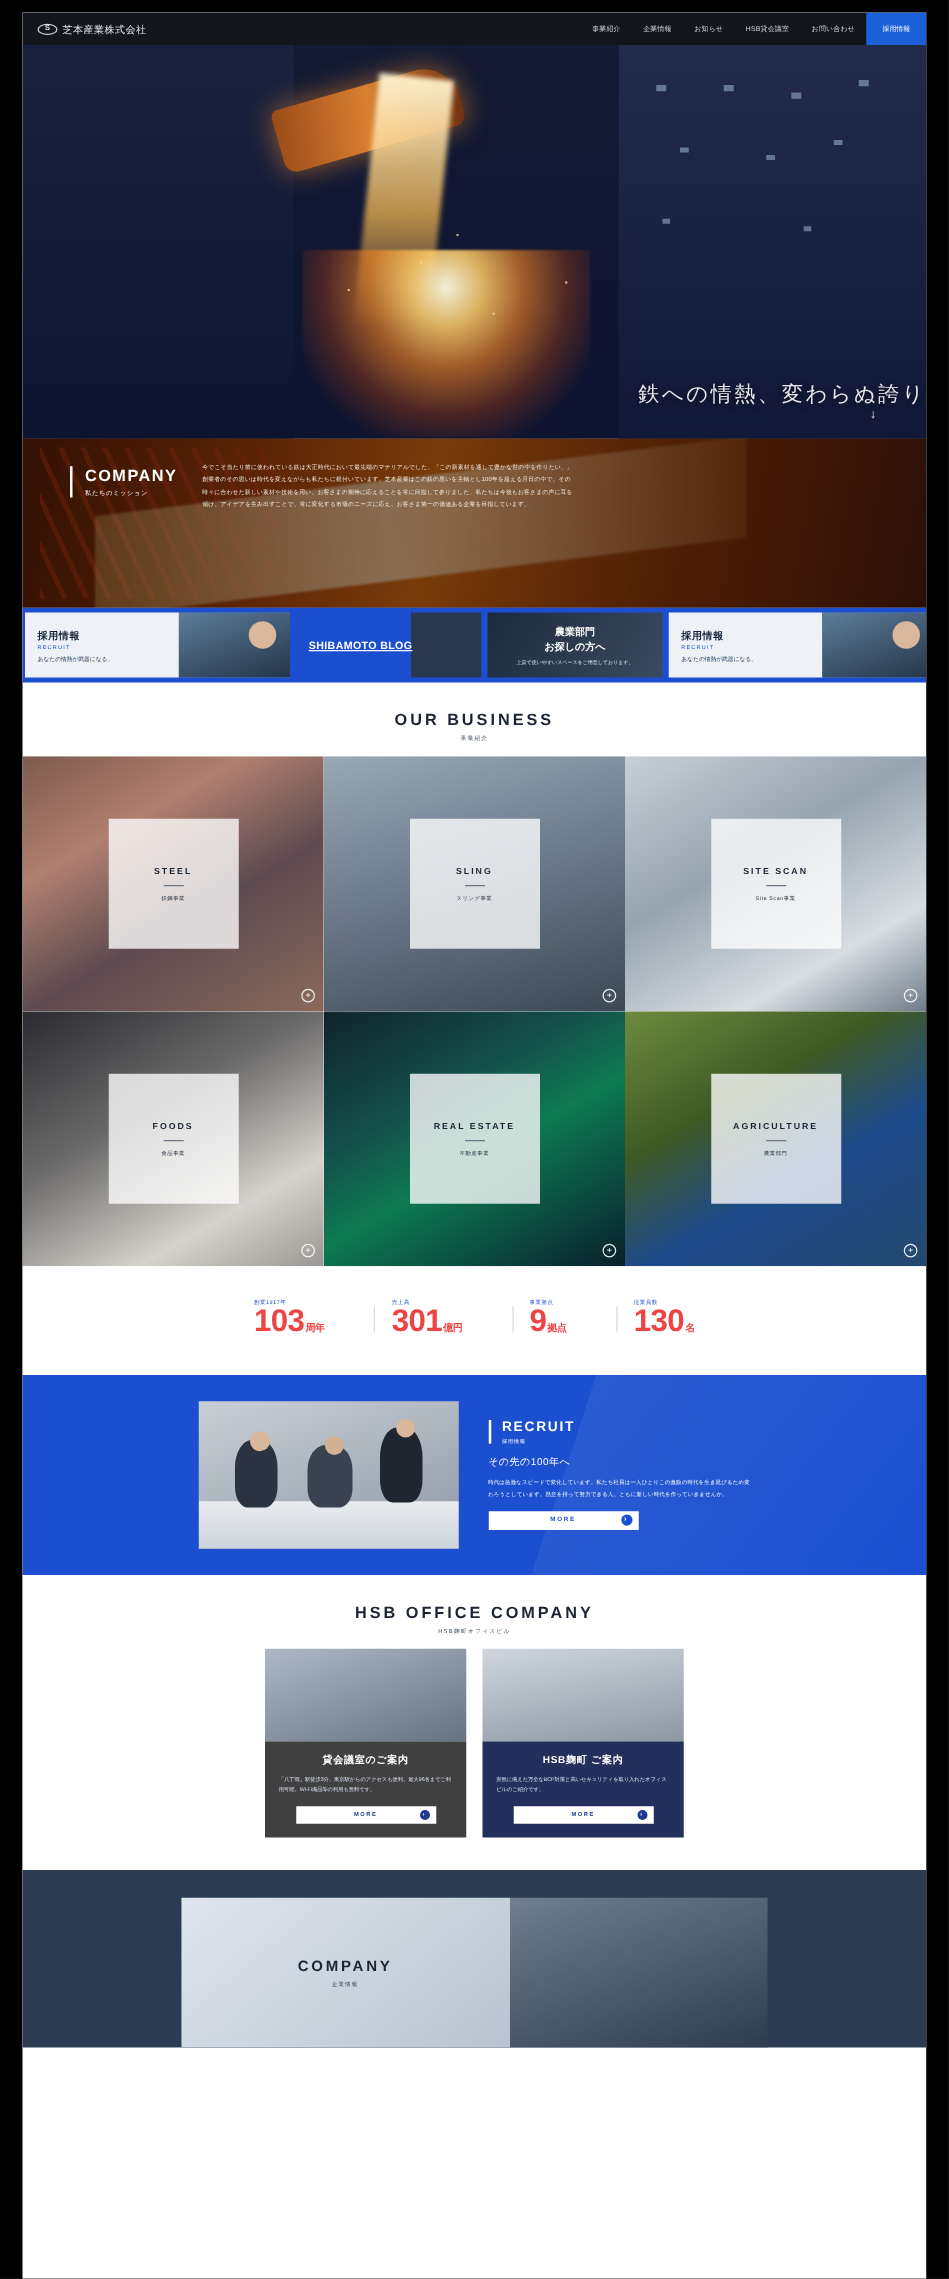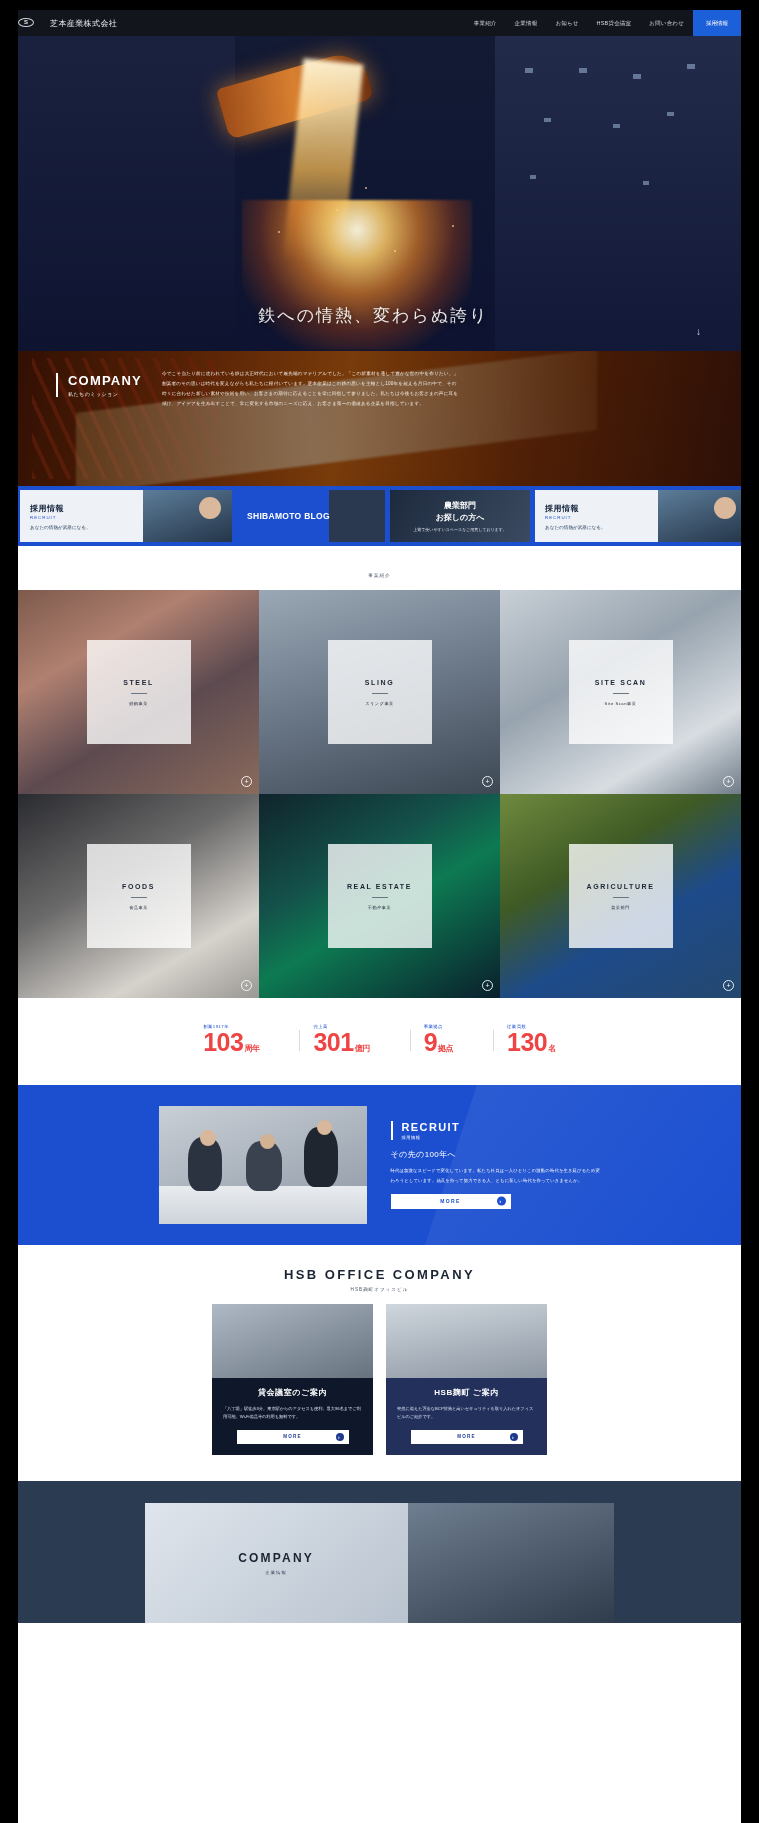--- a/index.html
+++ b/index.html
@@ -7,21 +7,21 @@
   html,body { background:#000; }
   body {
     width:759px; height:1823px;
     font-family:"Liberation Sans","DejaVu Sans",sans-serif;
     overflow:hidden; position:relative;
   }
   .page { position:absolute; left:18px; top:10px; width:723px; height:1813px; overflow:hidden; background:#fff; }
 
   
   .header { height:26px; background:#12151c; display:flex; align-items:center; position:relative; }
-  .logo { display:flex; align-items:flex-start; gap:16px; padding-left:0; }
+  .logo { display:flex; align-items:center; gap:4px; padding-left:12px; }
   .logo-mark { width:16px; height:9px; border:1px solid #cfd2d8; transform:skewX(0deg);
     display:flex; align-items:center; justify-content:center; border-radius:50%/50%;
     font-size:6px; color:#e8eaee; font-weight:bold; }
   .logo-text { color:#e9ebef; font-size:8px; letter-spacing:.4px; white-space:nowrap; }
   .nav { margin-left:auto; display:flex; align-items:center; height:100%; }
   .nav-item { color:#d8dbe1; font-size:5.5px; padding:0 9px; white-space:nowrap; letter-spacing:.2px; }
   .nav-cta { background:#1b5fd9; color:#fff; font-size:5.5px; height:100%;
     display:flex; align-items:center; padding:0 13px; white-space:nowrap; }
 
   
@@ -37,21 +37,21 @@
     background:linear-gradient(175deg,rgba(255,246,214,.95),rgba(255,190,80,.7) 55%,rgba(255,120,20,0));
     filter:blur(2px); transform:rotate(6deg); }
   .ladle { position:absolute; left:28%; top:10%; width:150px; height:52px;
     background:linear-gradient(100deg,#9a4a18,#d98030 50%,#6d2f10);
     border-radius:6px 30px 10px 10px; transform:rotate(-16deg); box-shadow:0 0 22px rgba(255,150,40,.55); }
   .splash { position:absolute; left:31%; top:52%; width:230px; height:150px;
     background:radial-gradient(ellipse at 50% 20%,rgba(255,250,225,.95) 0%,rgba(255,205,105,.85) 18%,
       rgba(255,140,35,.6) 38%,rgba(190,70,15,.35) 60%,rgba(90,30,10,0) 80%);
     filter:blur(1px); }
   .spark { position:absolute; width:2px; height:2px; border-radius:50%; background:#ffd48a; opacity:.8; }
-  .hero-title { position:absolute; left:0; right:12px; top:268px; text-align:center;
+  .hero-title { position:absolute; left:0; right:0; top:268px; text-align:right;
     color:rgba(255,255,255,.9); font-size:17px; letter-spacing:2px; font-weight:500;
     text-shadow:0 1px 6px rgba(0,0,0,.6); }
   .scroll-arrow { position:absolute; right:40px; bottom:14px; color:#fff; font-size:10px; opacity:.85; }
 
   
   .mission { height:135px; position:relative; overflow:hidden; background:#2a0f06; }
   .mission-bg { position:absolute; inset:0;
     background:linear-gradient(100deg,#3d1405 0%,#7a3208 25%,#a8560f 45%,#6b2c08 70%,#35130a 100%); }
   .mission-beam { position:absolute; left:8%; top:22%; width:72%; height:60%;
     background:linear-gradient(86deg,rgba(255,230,140,.25),rgba(220,225,210,.55) 45%,rgba(180,130,60,.2));
@@ -70,21 +70,21 @@
     padding:0 2px; overflow:hidden; }
   .bn { height:52px; min-width:0; flex:0 0 auto; position:relative; overflow:hidden;
     display:flex; align-items:center; }
   .bn-a { width:212px; background:linear-gradient(90deg,#eef2f7 58%,#63829c 58%); }
   .bn-b { width:148px; background:linear-gradient(90deg,#1b4fd0 62%,#2a3850 62%); }
   .bn-c { width:140px; background:linear-gradient(120deg,#1d2a3e,#3b4a60); }
   .bn-txt { padding-left:10px; z-index:2; }
   .bn-t1 { font-size:8px; font-weight:bold; color:#13223b; letter-spacing:.5px; }
   .bn-t1s { font-size:4.4px; color:#1b4fd0; letter-spacing:1px; margin-top:1px; }
   .bn-t2 { font-size:4.6px; color:#17314f; margin-top:5px; }
-  .bn-blue-t { font-size:8.5px; font-weight:bold; color:#fff; letter-spacing:.3px; }
+  .bn-blue-t { font-size:8.5px; font-weight:bold; color:#fff; letter-spacing:.3px;text-decoration:underline; }
   .bn-c-t { font-size:8px; color:#fff; font-weight:bold; text-align:center; width:100%; line-height:1.4; }
   .bn-c-s { font-size:4px; color:#dfe6f2; text-align:center; margin-top:4px; }
   .bn-photo { position:absolute; right:0; top:0; width:42%; height:100%;
     background:linear-gradient(160deg,#5d7d99,#243549); }
   .bn-face { position:absolute; right:12%; top:14%; width:22px; height:22px; border-radius:50%;
     background:#d9b89c; }
 
   
   .sec-head { text-align:center; padding:22px 0 12px; }
   .sec-head h2 { font-size:13px; letter-spacing:2.4px; color:#1b2433; font-weight:bold; }
@@ -140,21 +140,21 @@
   .btn-more .circ { position:absolute; right:5px; top:50%; transform:translateY(-50%);
     width:9px; height:9px; border-radius:50%; background:#1b4fd0; color:#fff;
     font-size:6px; line-height:9px; text-align:center; }
 
   
   .hsb { background:#fff; padding-bottom:26px; }
   .hsb-cards { display:flex; justify-content:center; gap:13px; }
   .hsb-card { width:161px; }
   .hsb-img { height:74px; background:linear-gradient(160deg,#aeb9c5,#67727f); position:relative; overflow:hidden; }
   .hsb-img2 { background:linear-gradient(170deg,#cfd6dd,#8d97a3); }
-  .hsb-body { background:#0f172a; padding:9px 11px 11px; }
+  .hsb-body { background:#404040; padding:9px 11px 11px; }
   .hsb-body.dark { background:#24305c; }
   .hsb-t { color:#fff; font-size:8px; font-weight:bold; text-align:center; letter-spacing:.6px; }
   .hsb-d { color:#dbe3f3; font-size:4.2px; line-height:1.9; margin-top:7px; }
   .hsb-btn { margin:9px auto 0; width:112px; height:14px; background:#fff; color:#1e3a8f;
     font-size:4.6px; font-weight:bold; letter-spacing:1.2px;
     display:flex; align-items:center; justify-content:center; position:relative; }
   .hsb-btn .circ { position:absolute; right:5px; top:50%; transform:translateY(-50%);
     width:8px; height:8px; border-radius:50%; background:#1e3a8f; color:#fff;
     font-size:5px; line-height:8px; text-align:center; }
 
@@ -259,20 +259,21 @@
         <div class="bn-t2">あなたの情熱が武器になる。</div>
       </div>
       <div class="bn-photo">
           <span class="bn-face"></span>
         </div>
     </div>
 
   </div>
 
   <div class="sec-head">
+    <h2>OUR BUSINESS</h2>
     <div class="jp">事業紹介</div>
   </div>
 
   <div class="biz-grid">
     <div class="biz">
       <div class="biz-img img-steel"></div>
       <div class="biz-card">
         <div class="en">STEEL</div>
         <div class="bar"></div>
         <div class="jp">鉄鋼事業</div>

